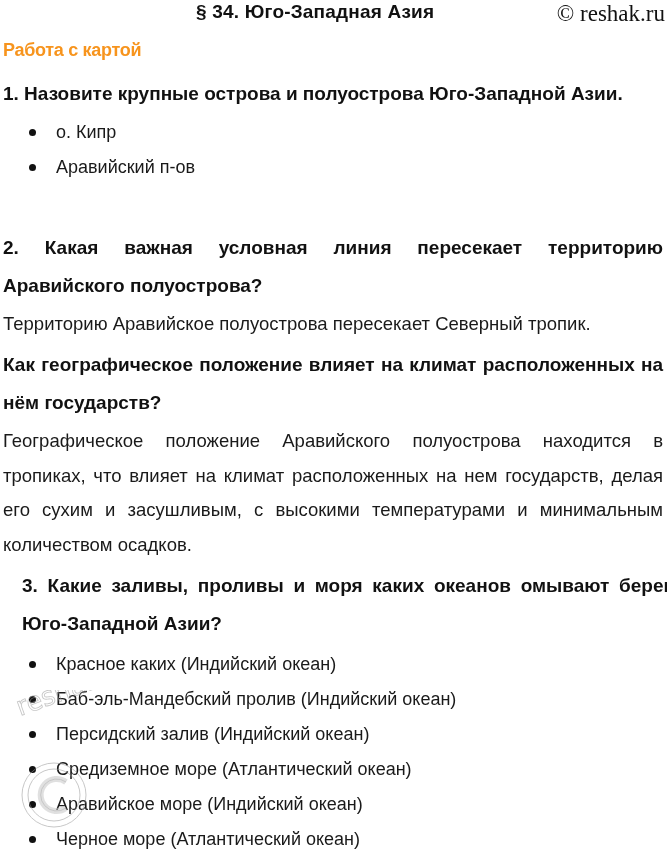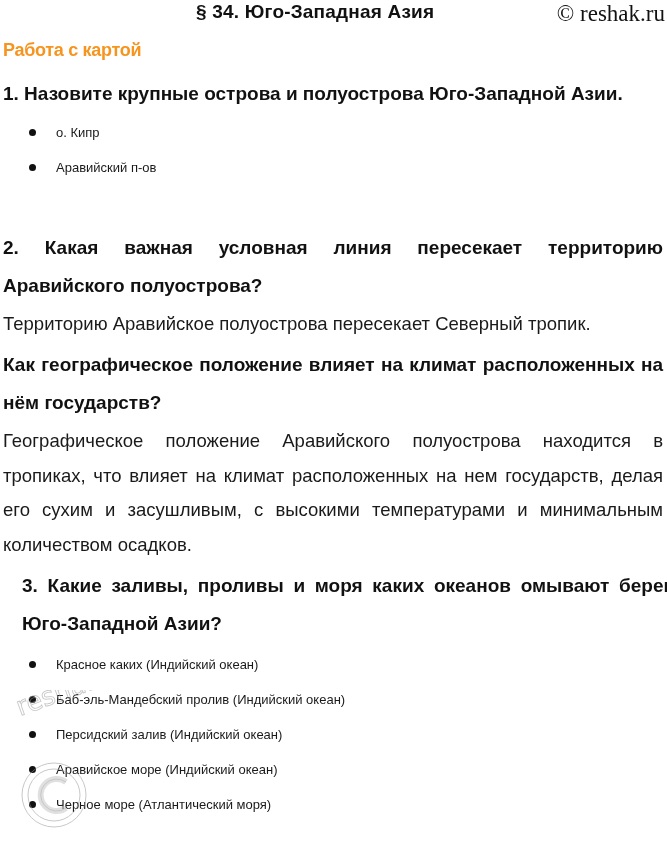--- a/index.html
+++ b/index.html
@@ -27,21 +27,21 @@
     position: absolute; left: 3px; width: 660px;
     font-size: 19px; font-weight: bold; line-height: 38px; color: #111;
     text-align: justify; text-align-last: left;
   }
   .p {
     position: absolute; left: 3px; width: 660px;
     font-size: 18.5px; line-height: 34.5px; color: #1a1a1a; text-align: justify;
   }
   .ul { position: absolute; left: 0; margin: 0; padding: 0; list-style: none; }
   .li {
-    position: relative; padding-left: 56px; font-size: 13px;
+    position: relative; padding-left: 56px; font-size: 18px;
     height: 35px; line-height: 35px; color: #1a1a1a;
   }
   .bullet {
     position: absolute; left: 29px; top: 14px; width: 7px; height: 7px;
     border-radius: 50%; background: #111;
   }
   .watermark {
     position: absolute; left: 14px; top: 690px; width: 110px; height: 160px;
     pointer-events: none; opacity: 0.55;
   }
@@ -66,22 +66,23 @@
 <div class="p" style="top:307px;">Территорию Аравийское полуострова пересекает Северный тропик.</div>
 
 <div class="q" style="top:346px;">Как географическое положение влияет на климат расположенных на нём государств?</div>
 <div class="p" style="top:424px;">Географическое положение Аравийского полуострова находится в тропиках, что влияет на климат расположенных на нем государств, делая его сухим и засушливым, с высокими температурами и минимальным количеством осадков.</div>
 
 <div class="q" style="top:567px;margin-left:19px;">3. Какие заливы, проливы и моря каких океанов омывают берега Юго-Западной Азии?</div>
 <ul class="ul" style="top:647px;">
   <li class="li"><span class="bullet"></span><span>Красное каких (Индийский океан)</span></li>
   <li class="li"><span class="bullet"></span><span>Баб-эль-Мандебский пролив (Индийский океан)</span></li>
   <li class="li"><span class="bullet"></span><span>Персидский залив (Индийский океан)</span></li>
+  <li class="li"><span class="bullet"></span><span>Средиземное море (Атлантический океан)</span></li>
   <li class="li"><span class="bullet"></span><span>Аравийское море (Индийский океан)</span></li>
-  <li class="li"><span class="bullet"></span><span>Черное море (Атлантический моря)</span></li>
+  <li class="li"><span class="bullet"></span><span>Черное море (Атлантический океан)</span></li>
 </ul>
 
 <svg class="watermark" viewBox="0 0 110 160">
   <g fill="none" stroke="#9a9a9a" stroke-width="1">
     <circle cx="40" cy="105" r="32"></circle>
     <circle cx="40" cy="105" r="26"></circle>
     <path d="M52 92 A16 16 0 1 0 52 118" stroke-width="6" stroke="#c8c8c8"></path>
     <path d="M52 92 A16 16 0 1 0 52 118"></path>
   </g>
   <text x="6" y="26" font-family="DejaVu Sans, sans-serif" font-size="26" fill="none" stroke="#9a9a9a" stroke-width="0.9" transform="rotate(-20 6 26)">reshak.ru</text>

